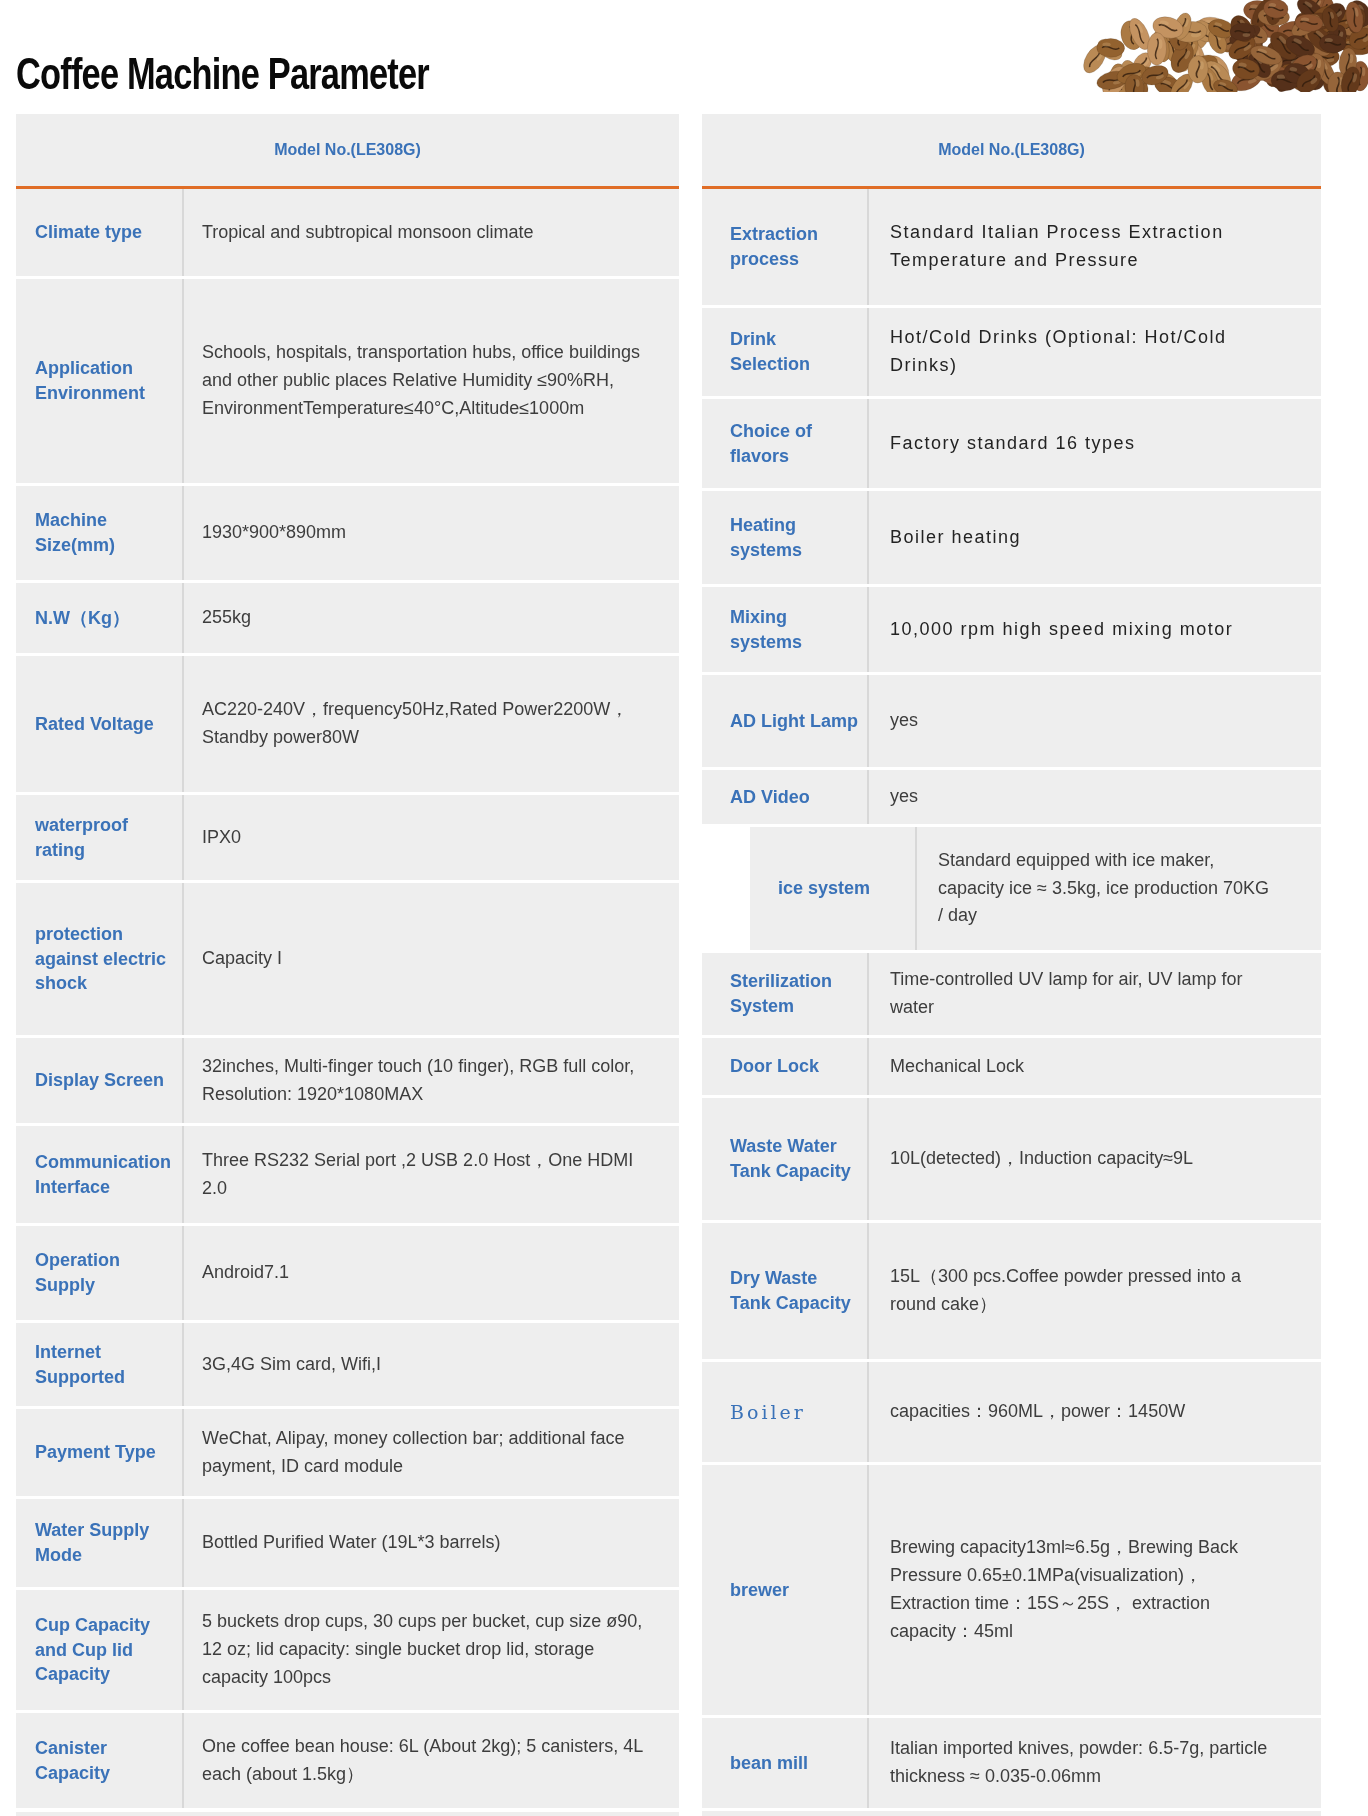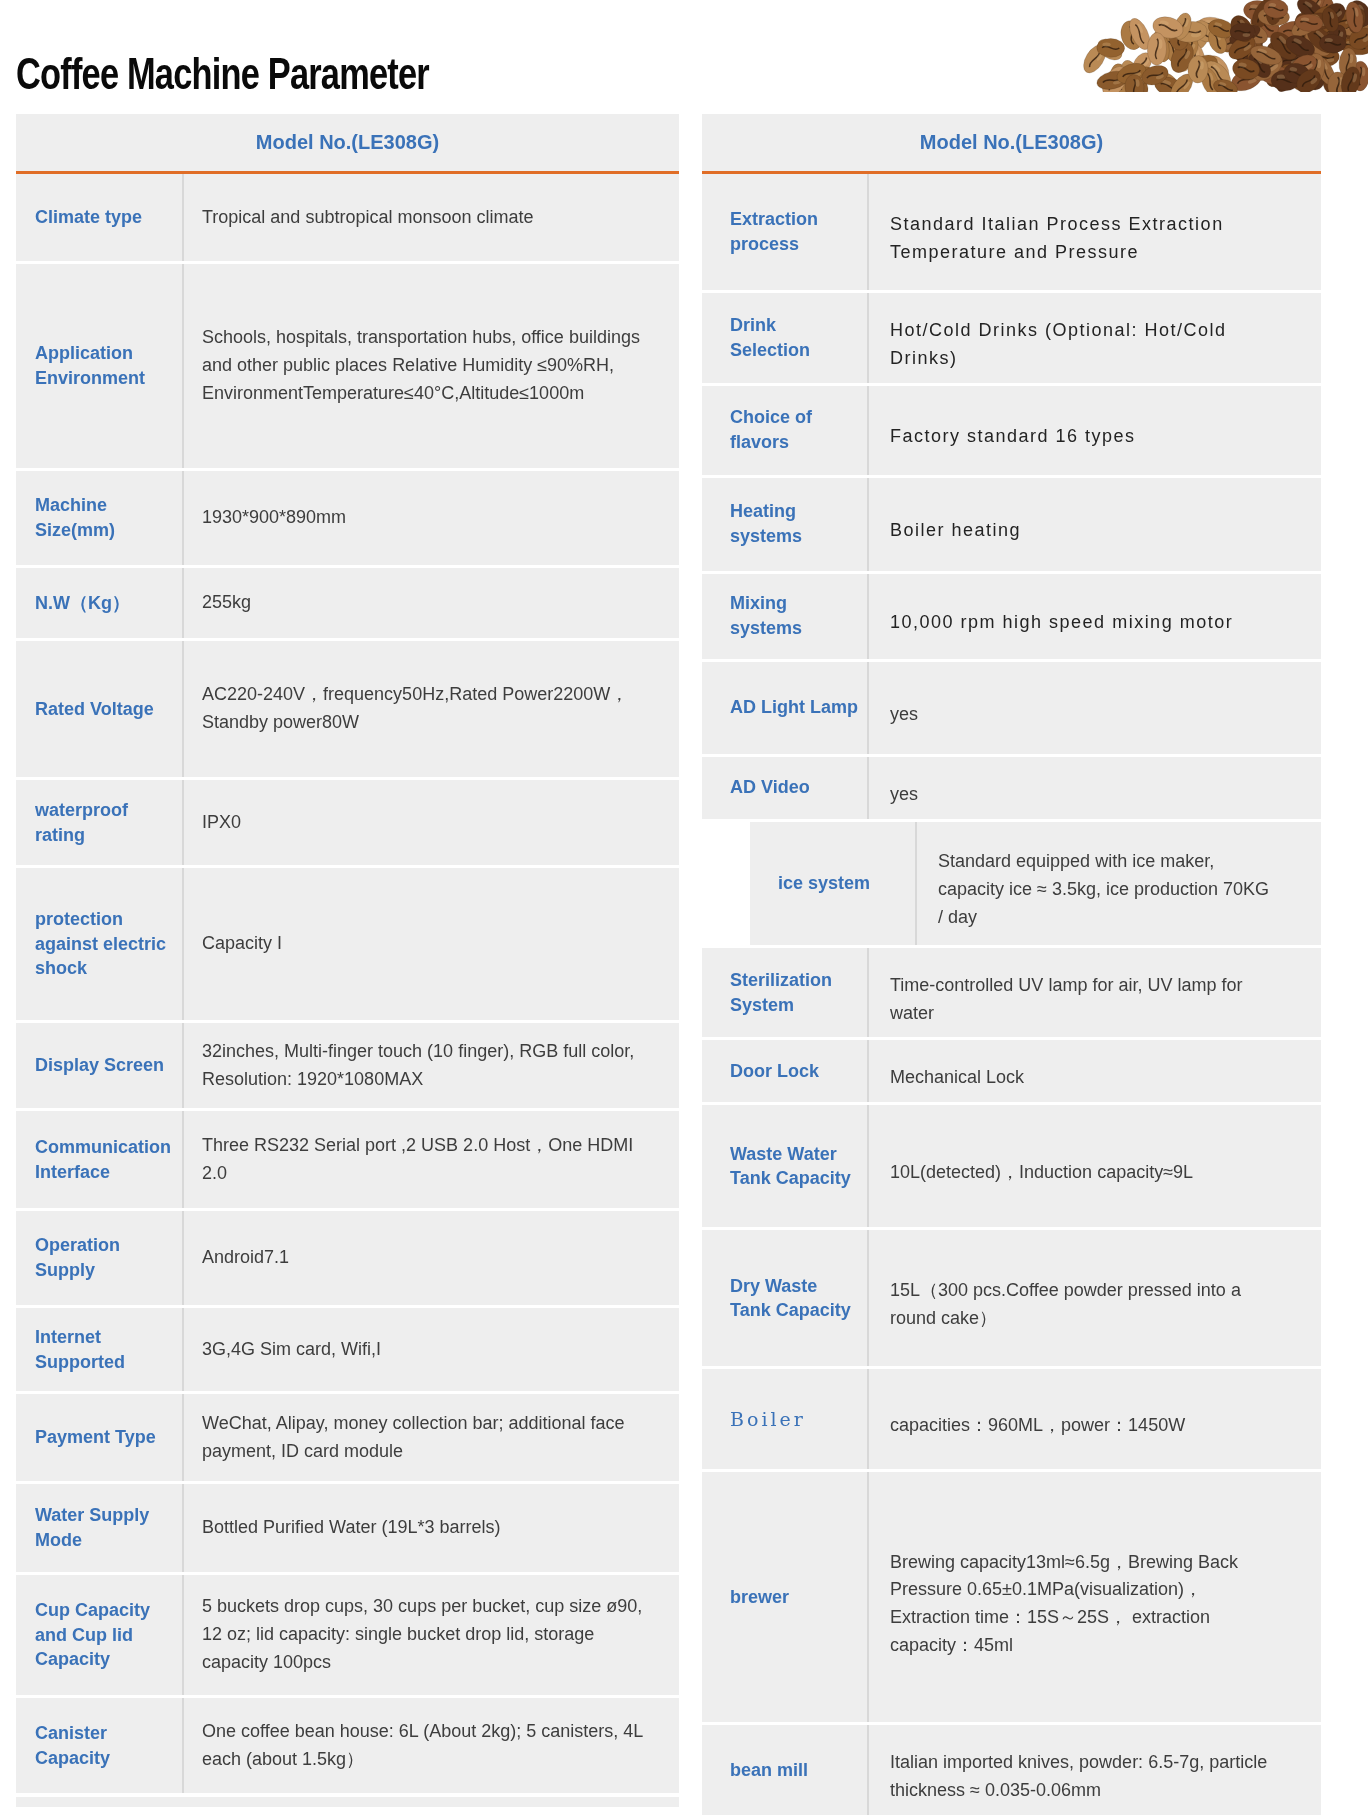--- a/index.html
+++ b/index.html
@@ -11,41 +11,41 @@
     position:absolute;left:16px;top:20px;
     font-size:43px;font-weight:700;color:#0a0a0a;
     letter-spacing:-1px;white-space:nowrap;
     transform:scale(0.80,1.02);transform-origin:left top;
   }
   .beans{position:absolute;top:0;right:0;width:384px;height:92px;}
   .spec-table{position:absolute;top:114px;}
   #table-left{left:16px;width:663px;}
   #table-right{left:702px;width:619px;}
   .thead{
-    height:57px;background:var(--cell-bg);
+    height:72px;background:var(--cell-bg);
     display:flex;align-items:center;justify-content:center;
-    color:var(--accent-blue);font-size:20px;font-weight:700;
+    color:var(--accent-blue);font-size:16px;font-weight:700;
   }
   .orange-rule{height:3px;background:var(--accent-orange);}
   .row{display:flex;background:var(--cell-bg);align-items:stretch;}
   .rows .row + .row{border-top:3px solid #ffffff;}
   .cell{box-sizing:border-box;display:flex;align-items:center;}
   .cell.label{
     flex:none;color:var(--accent-blue);font-weight:700;
     font-size:18px;line-height:1.38;word-wrap:break-word;overflow-wrap:break-word;
     border-right:2px solid #d8d8d8;
   }
   #table-left .cell.label{width:168px;padding:10px 8px 10px 19px;}
   #table-right .cell.label{width:167px;padding:10px 8px 10px 28px;}
   .cell.value{
     flex:1;min-width:0;color:var(--value-text);
     font-size:18px;line-height:1.55;word-wrap:break-word;overflow-wrap:break-word;
   }
   #table-left .cell.value{padding:10px 18px 10px 18px;}
-  #table-right .cell.value{padding:24px 44px 10px 21px;}
+  #table-right .cell.value{padding:10px 44px 10px 21px;}
   #table-right .row.spaced .cell.value{letter-spacing:1.5px;color:#232323;padding-right:30px;}
   #table-right .row.serif-label .cell.label{
     font-family:"DejaVu Serif","Liberation Serif",serif;
     font-weight:400;letter-spacing:3px;font-size:19px;
   }
   .cutoff-row{border-top:3px solid #ffffff;height:18px;background:var(--cell-bg);}
   #table-left .cutoff-row{height:10px;border-top-width:4px;}
 </style>
 </head>
 <body style="--accent-blue: #3a72b8; --accent-orange: #e06d26; --cell-bg: #eeeeee; --value-text: #3d3d3d;">

